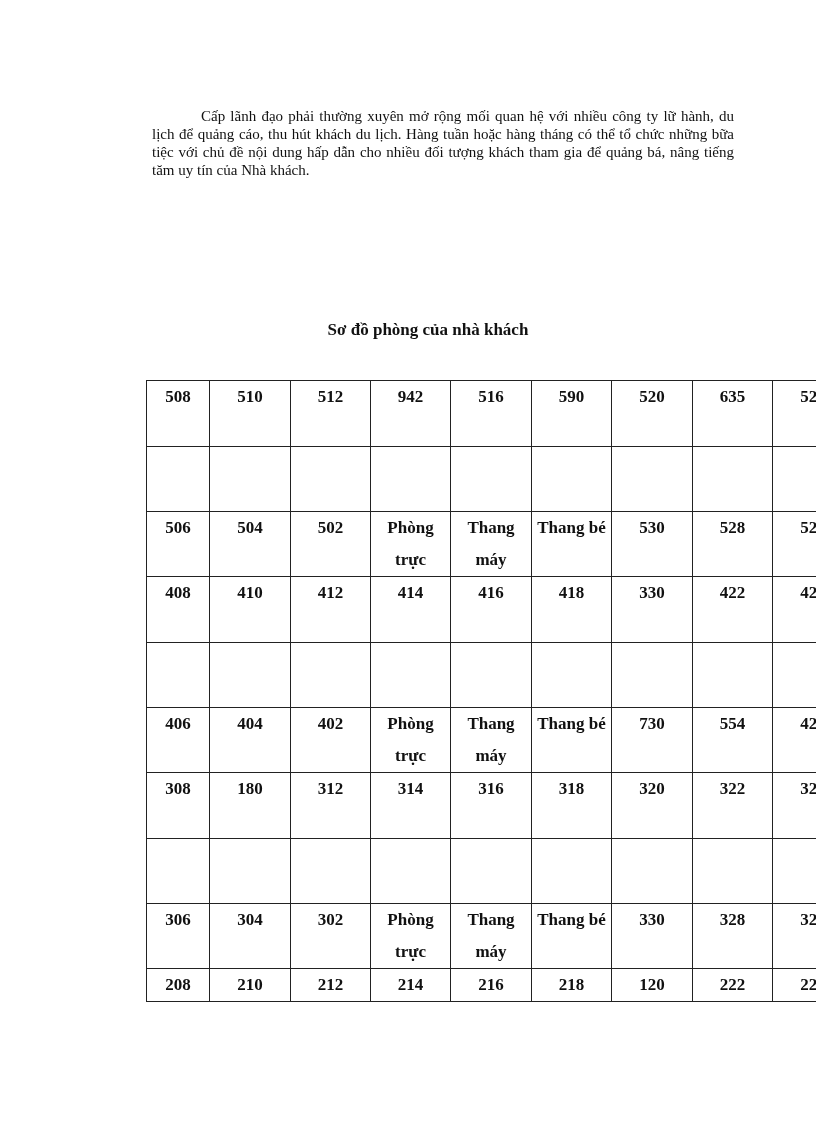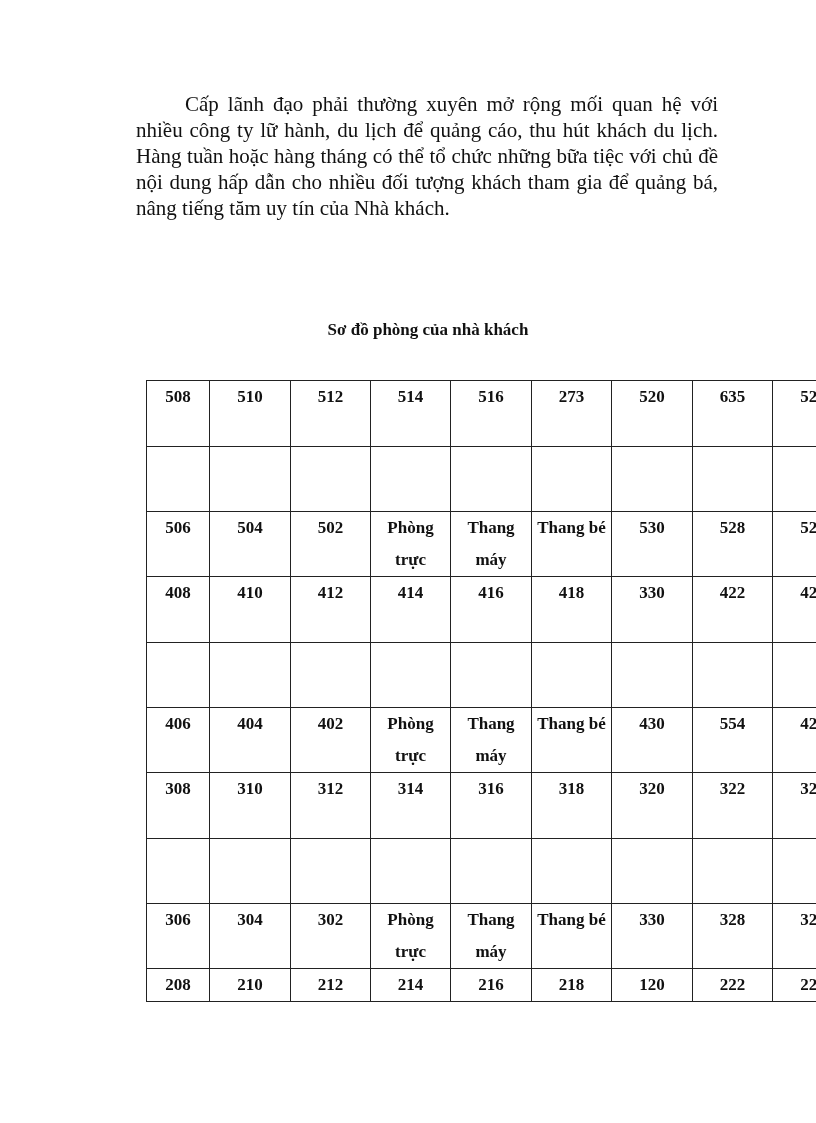--- a/index.html
+++ b/index.html
@@ -13,25 +13,25 @@
       position: relative;
       overflow: hidden;
       font-family: "Liberation Serif", "DejaVu Serif", serif;
       color: #111111;
     }
     .paragraph {
       position: absolute;
       left: 136px;
       top: 91px;
       width: 582px;
-      font-size: 21px;
-      line-height: 26px;
+      font-size: 15px;
+      line-height: 18px;
       text-align: justify;
       text-indent: 49px;
-      margin: 0;
+      margin: 16px;
     }
     .title {
       position: absolute;
       left: 0;
       width: 856px;
       top: 320px;
       text-align: center;
       font-weight: bold;
       font-size: 17px;
       margin: 0;
@@ -90,27 +90,27 @@
       <td>
           <span class="lbl">508</span>
         </td>
       <td>
           <span class="lbl">510</span>
         </td>
       <td>
           <span class="lbl">512</span>
         </td>
       <td>
-          <span class="lbl">514</span>
+          <span class="lbl">942</span>
         </td>
       <td>
           <span class="lbl">516</span>
         </td>
       <td>
-          <span class="lbl">273</span>
+          <span class="lbl">590</span>
         </td>
       <td>
           <span class="lbl">520</span>
         </td>
       <td>
           <span class="lbl">635</span>
         </td>
       <td>
           <span class="lbl">524</span>
         </td>
@@ -245,36 +245,36 @@
       <td>
           <span class="lbl">Phòng trực</span>
         </td>
       <td>
           <span class="lbl">Thang máy</span>
         </td>
       <td>
           <span class="lbl">Thang bé</span>
         </td>
       <td>
-          <span class="lbl">430</span>
+          <span class="lbl">730</span>
         </td>
       <td>
           <span class="lbl">554</span>
         </td>
       <td>
           <span class="lbl">426</span>
         </td>
     </tr>
 
     <tr class="r-num">
       <td>
           <span class="lbl">308</span>
         </td>
       <td>
-          <span class="lbl">310</span>
+          <span class="lbl">180</span>
         </td>
       <td>
           <span class="lbl">312</span>
         </td>
       <td>
           <span class="lbl">314</span>
         </td>
       <td>
           <span class="lbl">316</span>
         </td>

